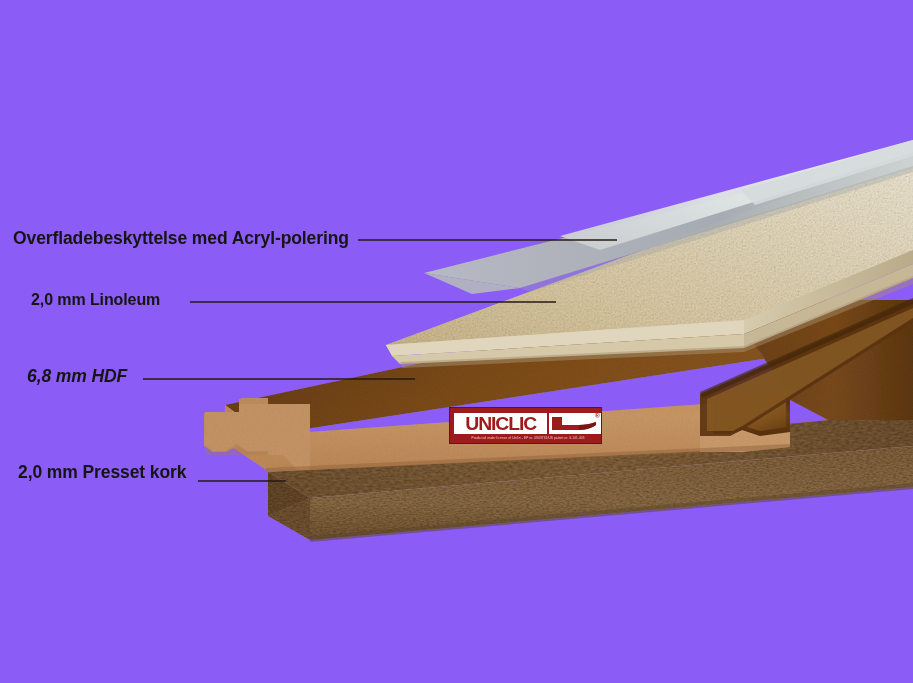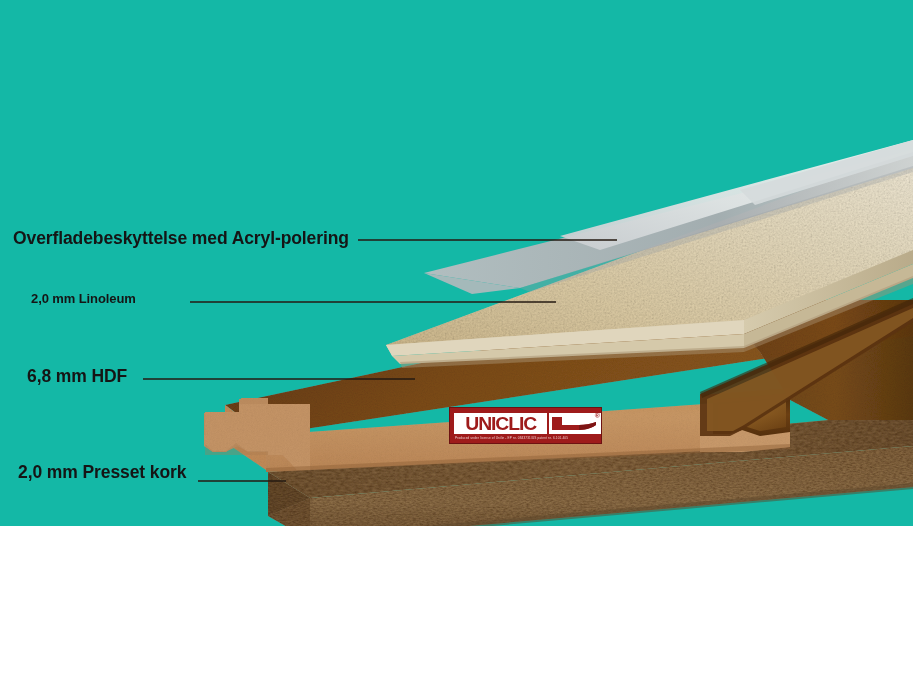--- a/index.html
+++ b/index.html
@@ -4,56 +4,56 @@
 <title>Linoleum plank cross-section</title>
 <style>
   html,body{margin:0;padding:0;background:#ffffff;}
   body{
     font-family:"Liberation Sans","DejaVu Sans",sans-serif;
     -webkit-font-smoothing:antialiased;
   }
   #stage{
     position:relative;
     width:913px;
-    height:526px;
-    background:#14b8a6;
+    height:683px;
+    background:#8b5cf6;
     overflow:hidden;
   }
   #art{position:absolute;left:0;top:0;width:913px;height:683px;}
 
   
   .callout{
     position:absolute;
     font-weight:bold;
     color:#151515;
     letter-spacing:-0.1px;
     white-space:nowrap;
     line-height:1.18;
   }
   .callout .sub{display:block;padding-left:13px;}
 
   #label-acryl{left:13px;  top:228px; font-size:17.5px;}
-  #label-lino { left:31px;  top:291px; font-size:13px;}
-  #label-hdf  { left:27px;  top:366px; font-size:17.5px;}
+  #label-lino { left:31px;  top:291px; font-size:16px;}
+  #label-hdf  { left:27px;  top:366px; font-size:17.5px;font-style:italic;}
   #label-kork { left:18px;  top:462px; font-size:17.5px;}
 
   
   #uniclic{
     position:absolute;
     left:449px; top:407px;
     width:153px; height:37px;
     background:#9e1b1b;
     border:1px solid #6d1212;
     box-sizing:border-box;
     padding:2px;
     overflow:hidden;
   }
   #uniclic-inner{
     position:relative;
-    width:100%;height:100%;
+    width:100%;height:100%;text-align:center;
   }
   #uniclic-wordbox{
     position:absolute;
     left:2px; top:3px;
     width:93px; height:21px;
     background:#ffffff;
     display:flex;align-items:center;justify-content:center;
   }
   #uniclic-word{
     font-family:"Liberation Sans","DejaVu Sans",sans-serif;

